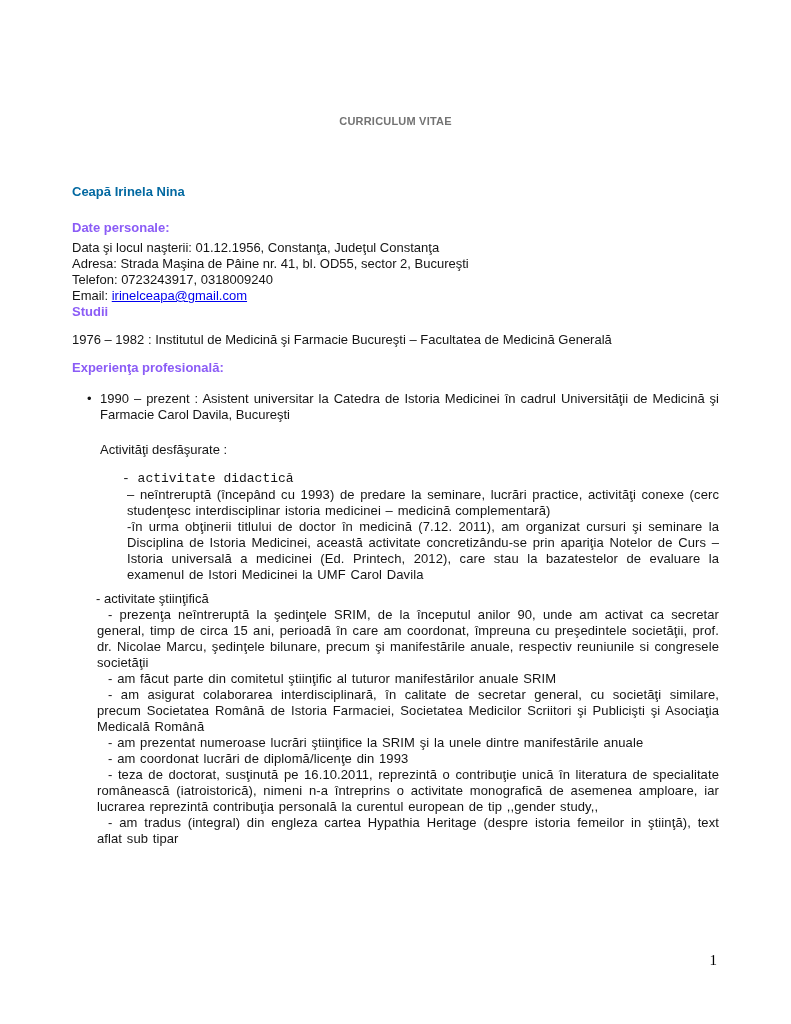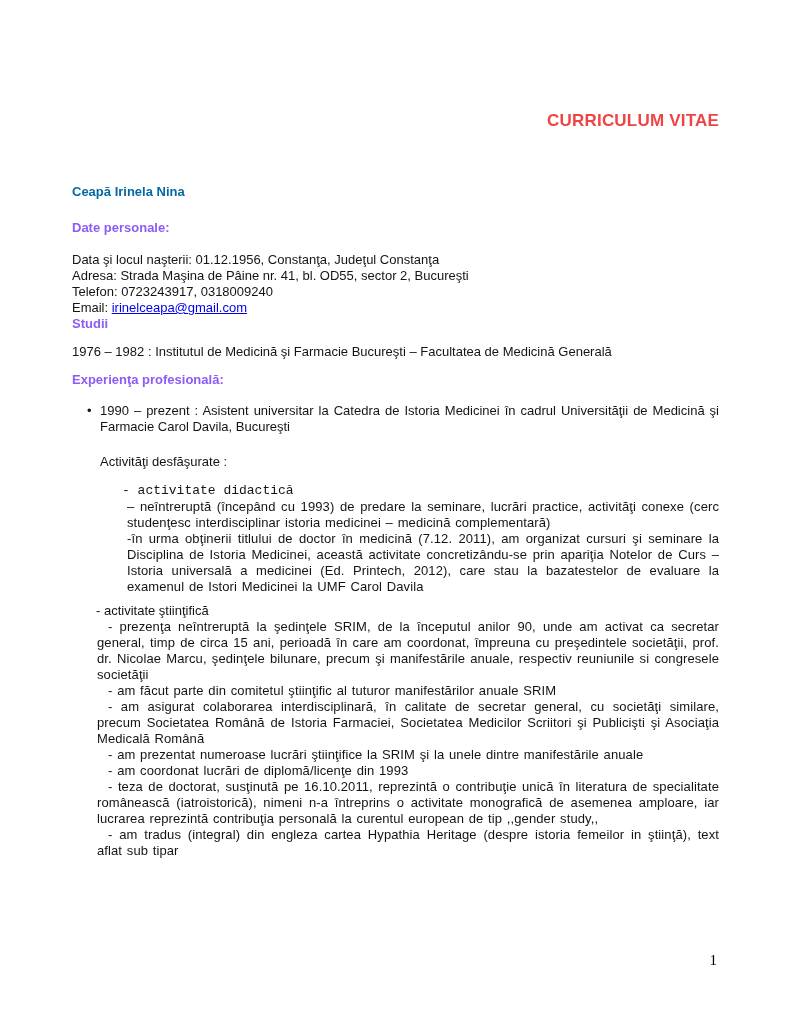--- a/index.html
+++ b/index.html
@@ -18,38 +18,38 @@
     color: #141414;
     overflow: hidden;
   }
   .content {
     position: absolute;
     left: 72px;
     right: 72px;
     top: 112px;
   }
   .title {
-    text-align: right;
+    text-align: center;
     font-weight: bold;
-    font-size: 17px;
+    font-size: 11px;
     line-height: 18px;
     letter-spacing: 0.2px;
-    color: #ef4444;
+    color: #737373;
   }
   .name {
     margin-top: 54px;
     font-weight: bold;
     color: #0369a1;
   }
   .section-heading {
     font-weight: bold;
     color: #8b5cf6;
   }
   .personal-heading { margin-top: 20px; }
-  .personal-block { margin-top: 16px; }
+  .personal-block { margin-top: 4px; }
   .personal-block div { margin: 0; }
   .email-link {
     color: #0000ee;
     text-decoration: underline;
     cursor: pointer;
   }
   .studii-heading { }
   .studies-line { margin-top: 12px; }
   .exp-heading { margin-top: 12px; }
   .bullet-item {

